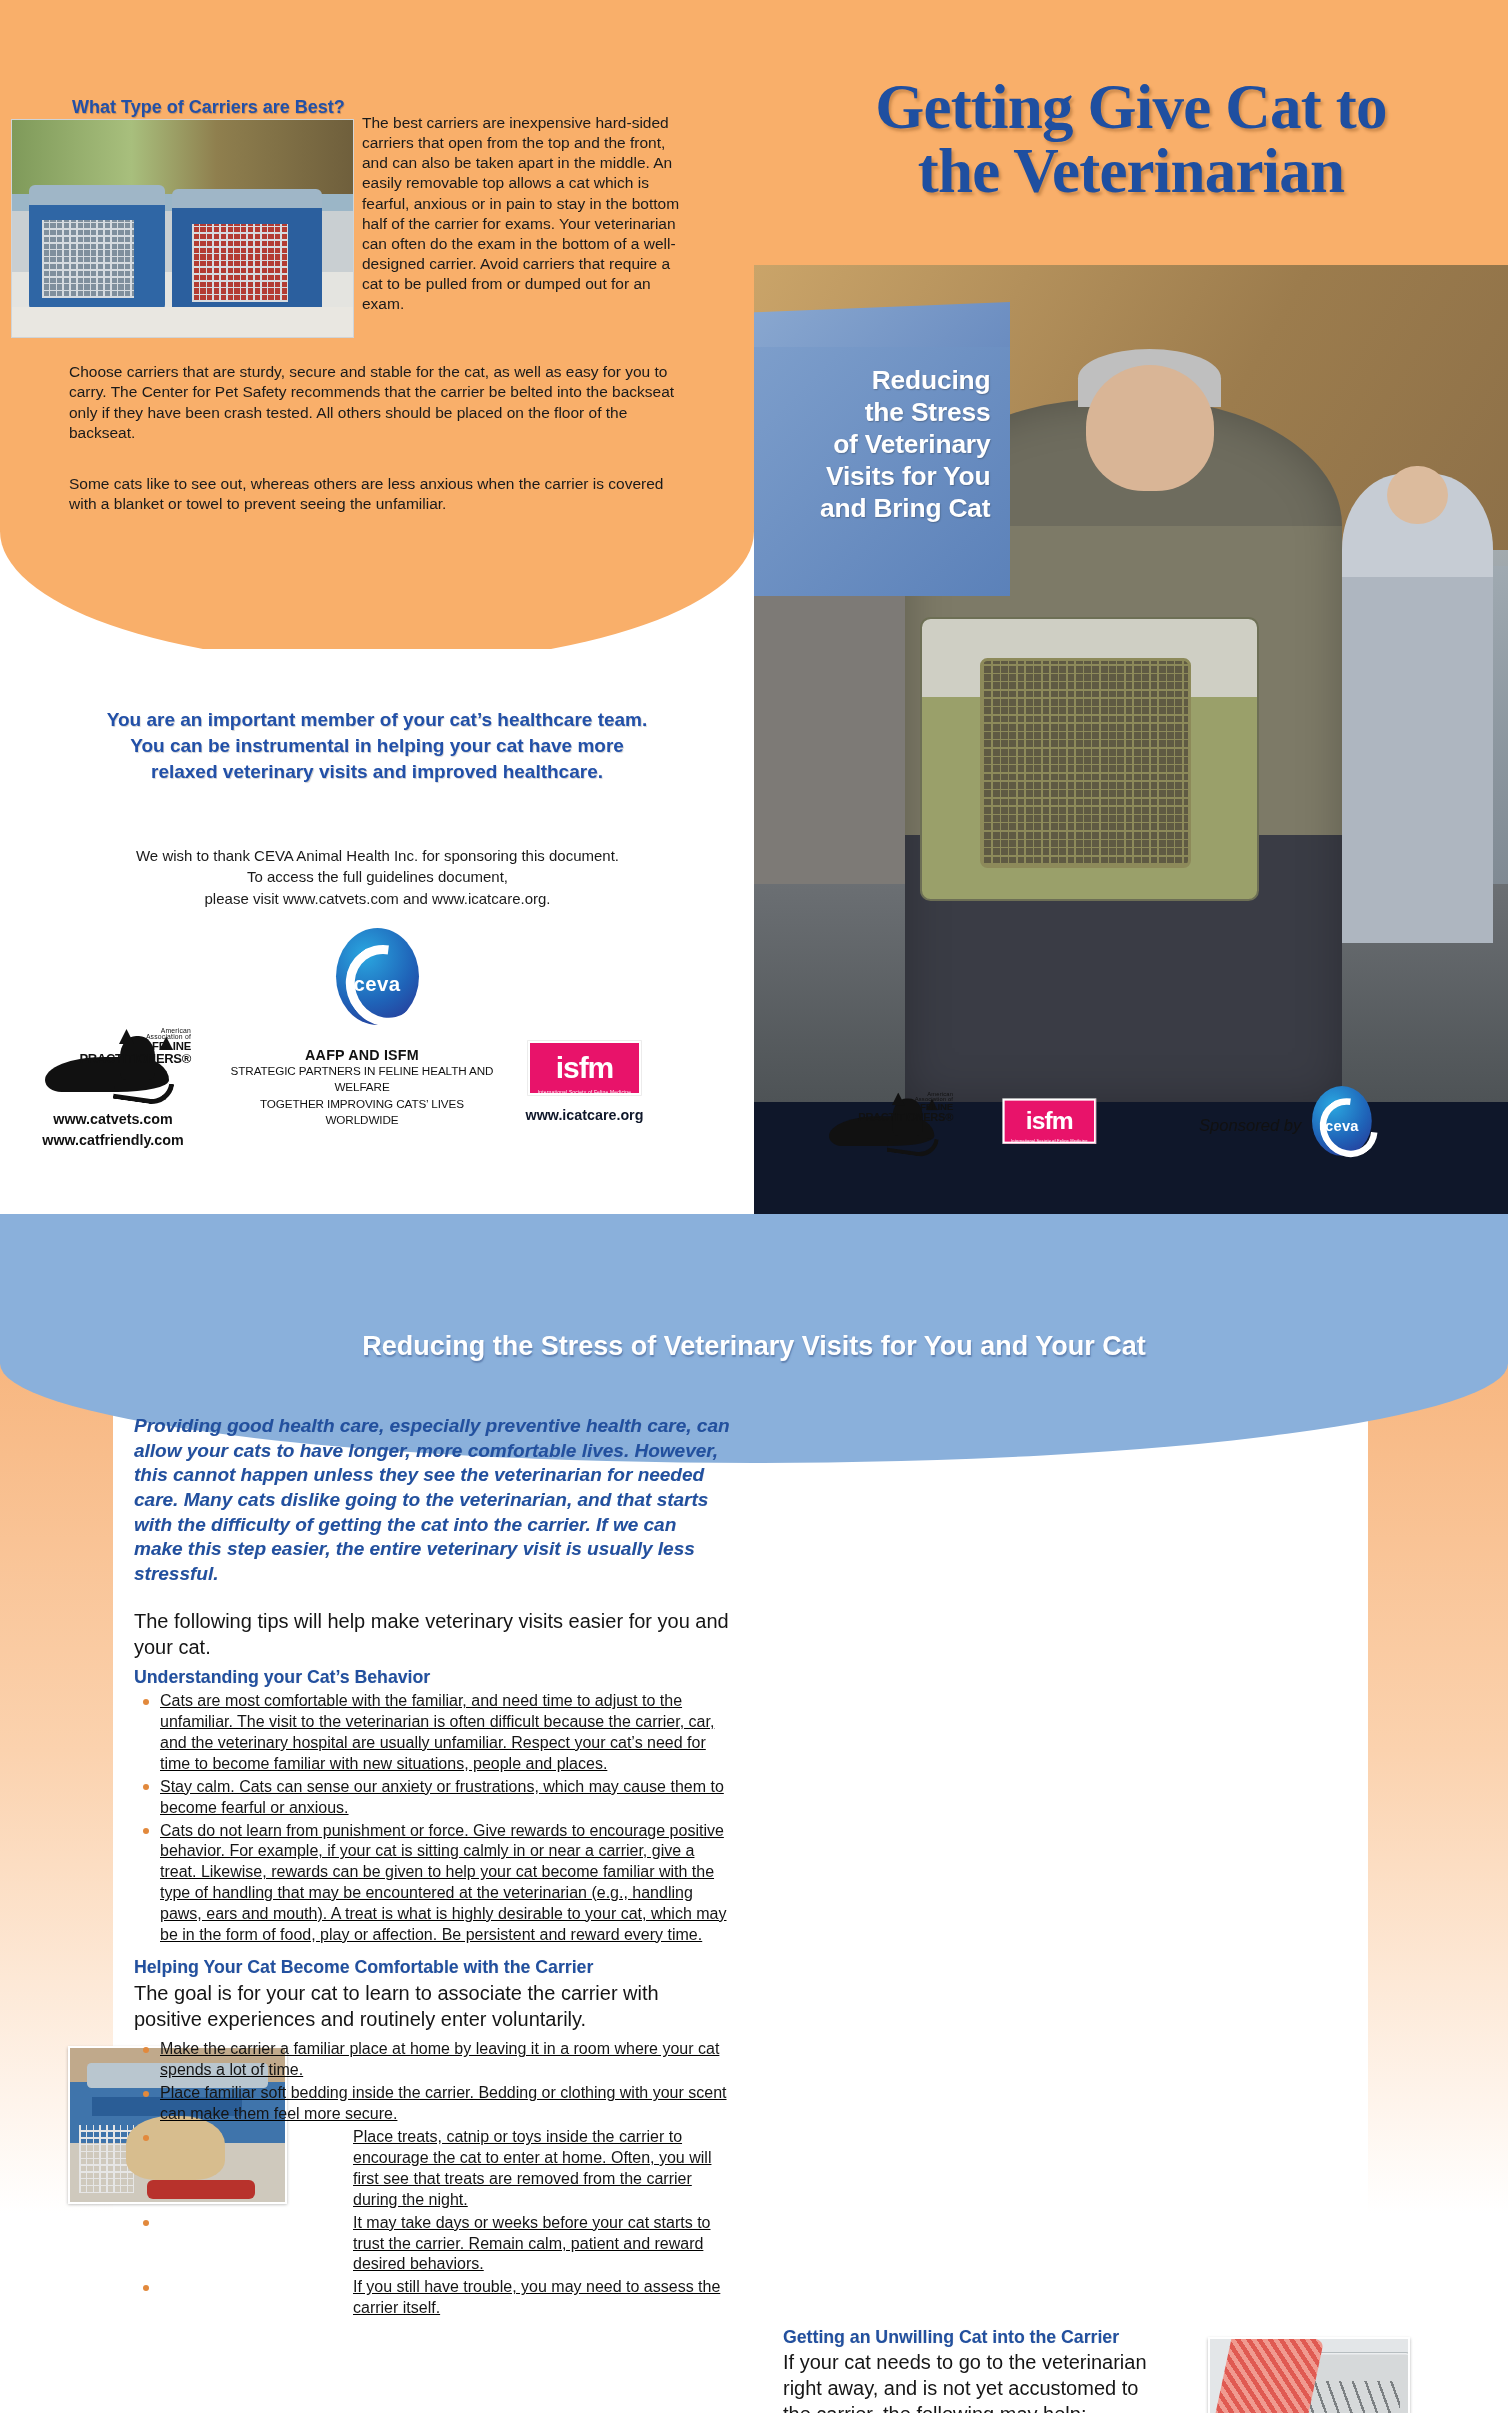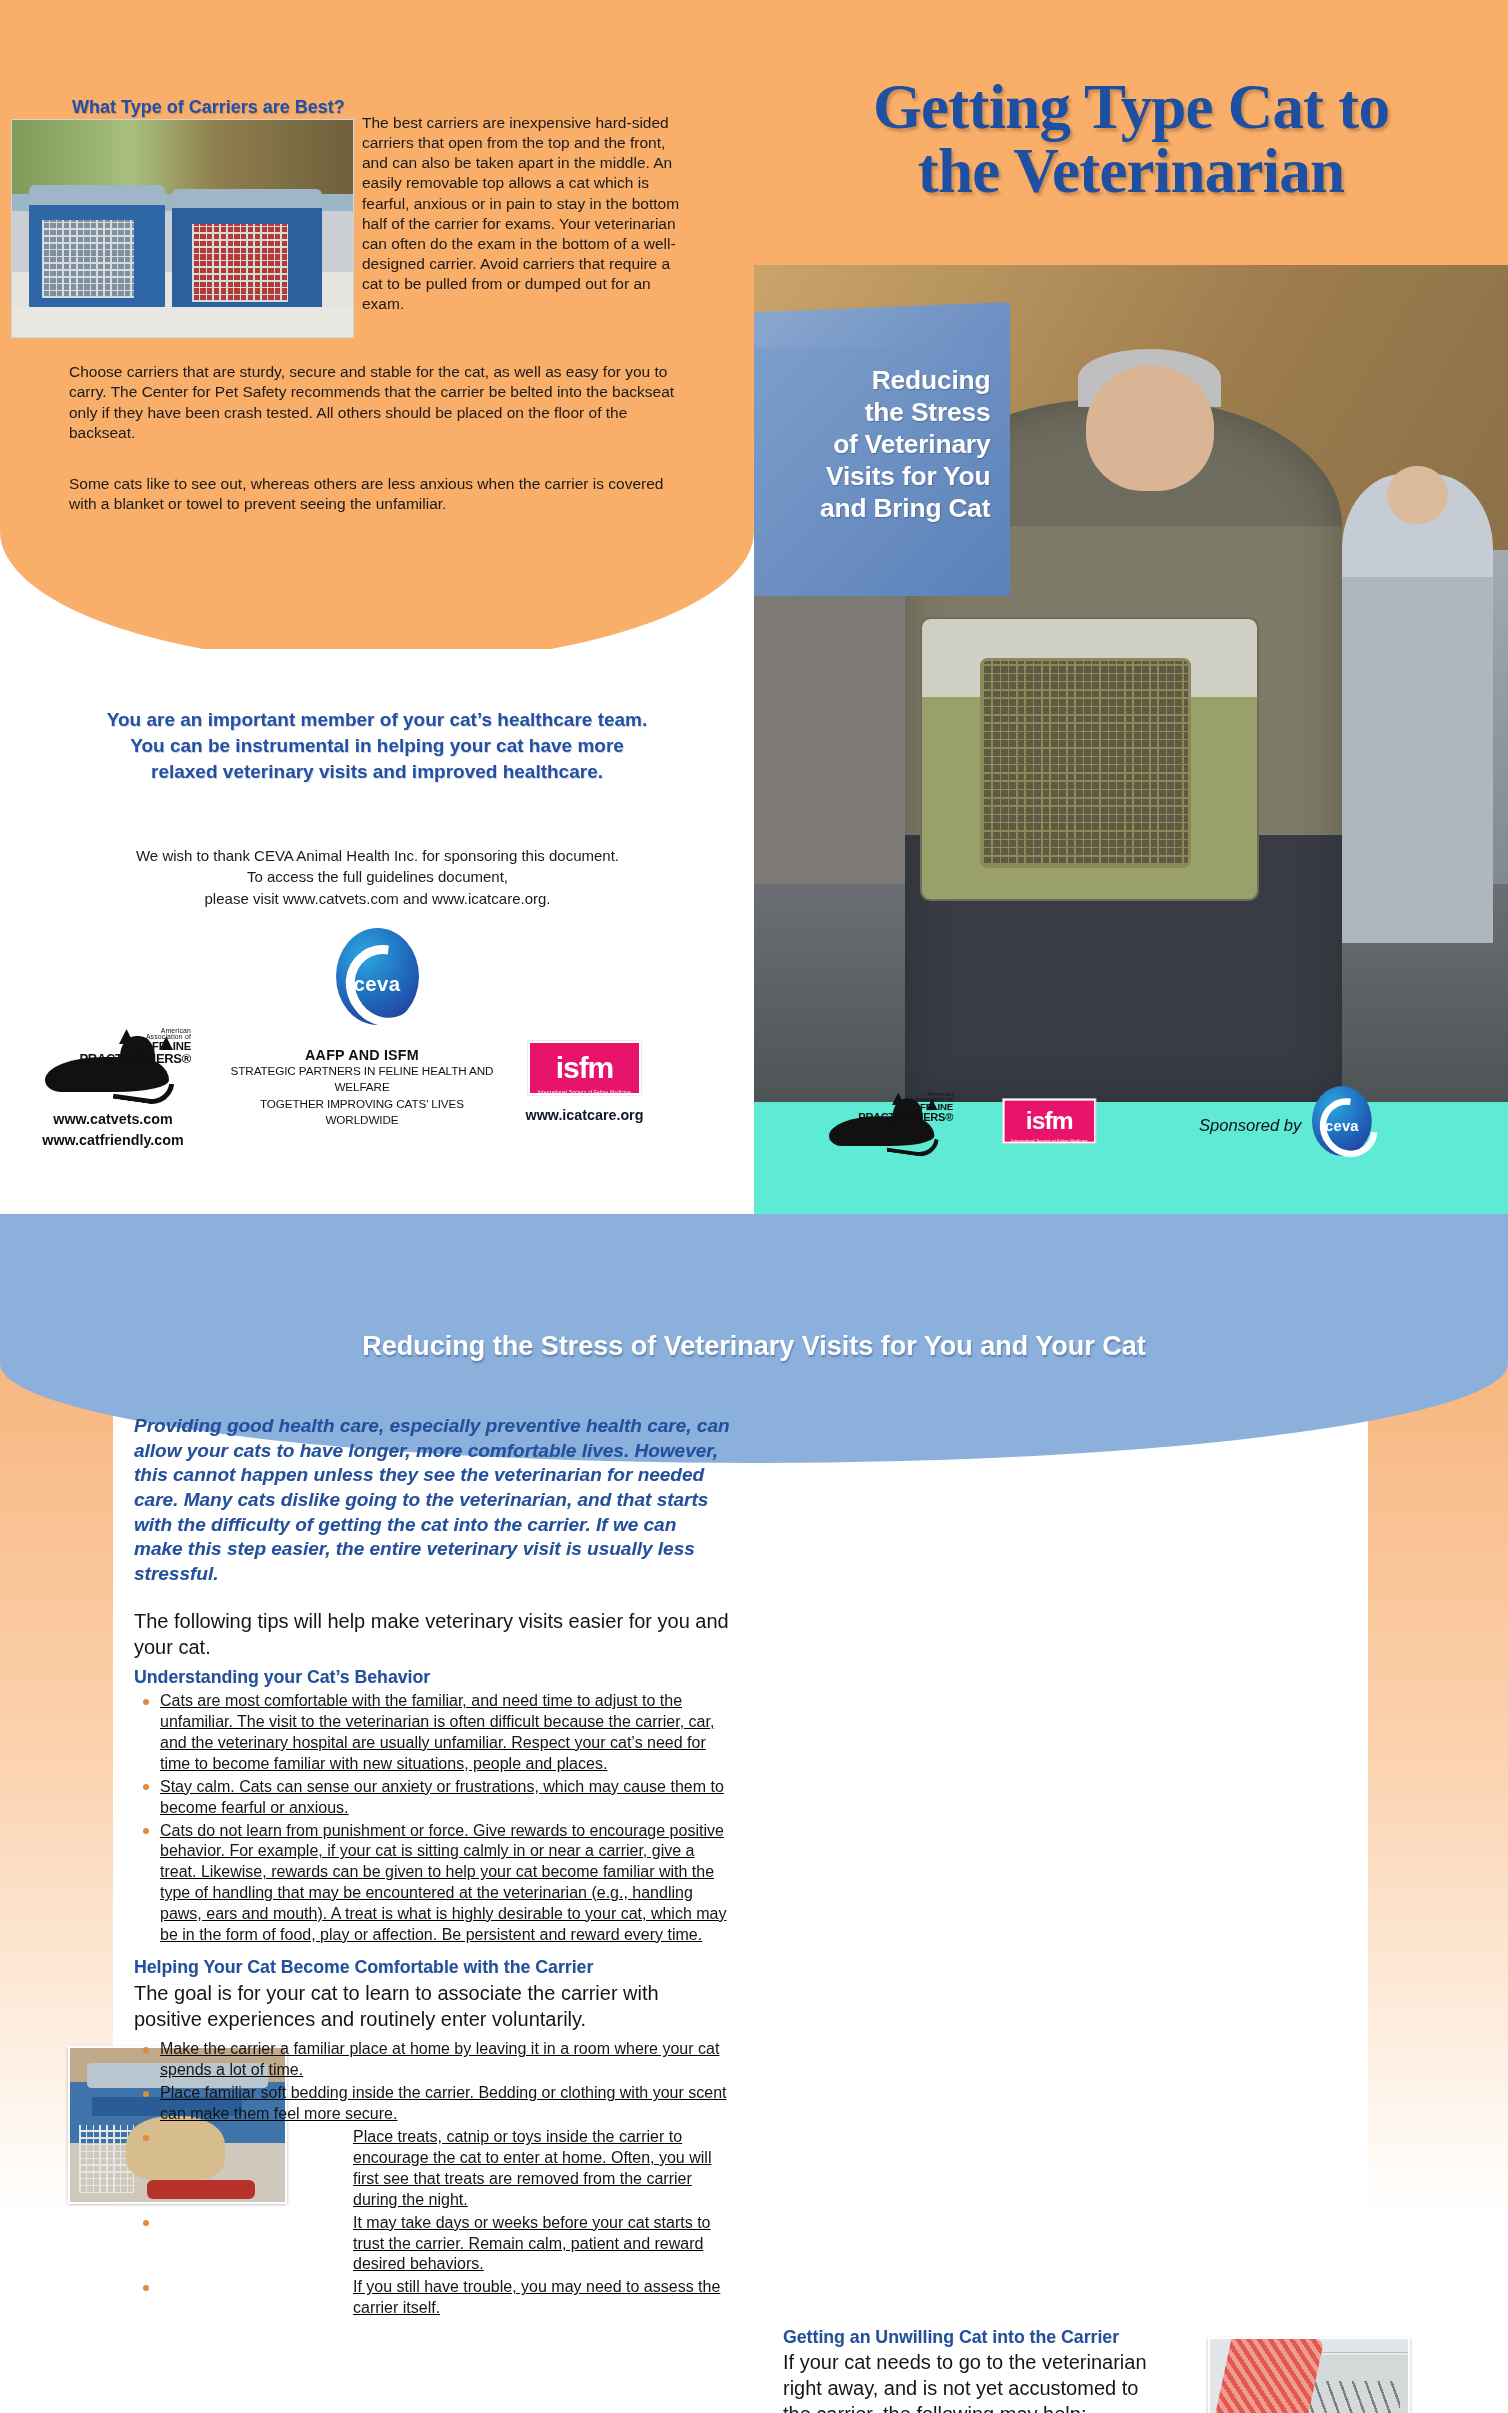--- a/index.html
+++ b/index.html
@@ -18,21 +18,21 @@
   
   .left-orange {
     position:absolute; left:0; top:0; width:754px; height:664px;
     background:#F9AF6A;
     border-bottom-left-radius: 100% 40%;
     border-bottom-right-radius: 100% 40%;
   }
   .left-white { position:absolute; left:0; top:649px; width:754px; height:566px; background:#fff; }
 
   
-  .right-col { position:absolute; left:754px; top:0; width:754px; height:1552px; overflow:hidden; background:#5eead4; }
+  .right-col { position:absolute; left:754px; top:0; width:754px; height:1552px; overflow:hidden; background:#0f172a; }
   .right-orange-top { position:absolute; left:0; top:0; width:754px; height:287px; background:#F9AF6A; }
   .photo-box { position:absolute; left:0; top:265px; width:754px; height:837px; overflow:hidden; }
 
   
   .photo-bg {
     position:absolute; inset:0;
     background:
       linear-gradient(to bottom, #6d747c 0 6%, #c9a267 6% 20%, #b8935a 20% 27%, #8e7d6e 27% 34%, #7d7a76 34% 100%);
   }
   .photo-wall {
@@ -450,21 +450,21 @@
         <div>the Stress</div>
         <div>of Veterinary</div>
         <div>Visits for You</div>
         <div>and Bring Cat</div>
       </div>
 
       <div class="right-orange-bottom"></div>
     </div>
 
     <div class="cover-title">
-      <div>Getting Type Cat to</div>
+      <div>Getting Give Cat to</div>
       <div>the Veterinarian</div>
     </div>
 
     <div class="rc-logos">
       <div class="rc-aafp">
         <div class="aafp-logo">
           <div class="aafp-cat"></div>
           <div class="aafp-ear2"></div>
           <div class="aafp-tail"></div>
           <div class="aafp-txt">

